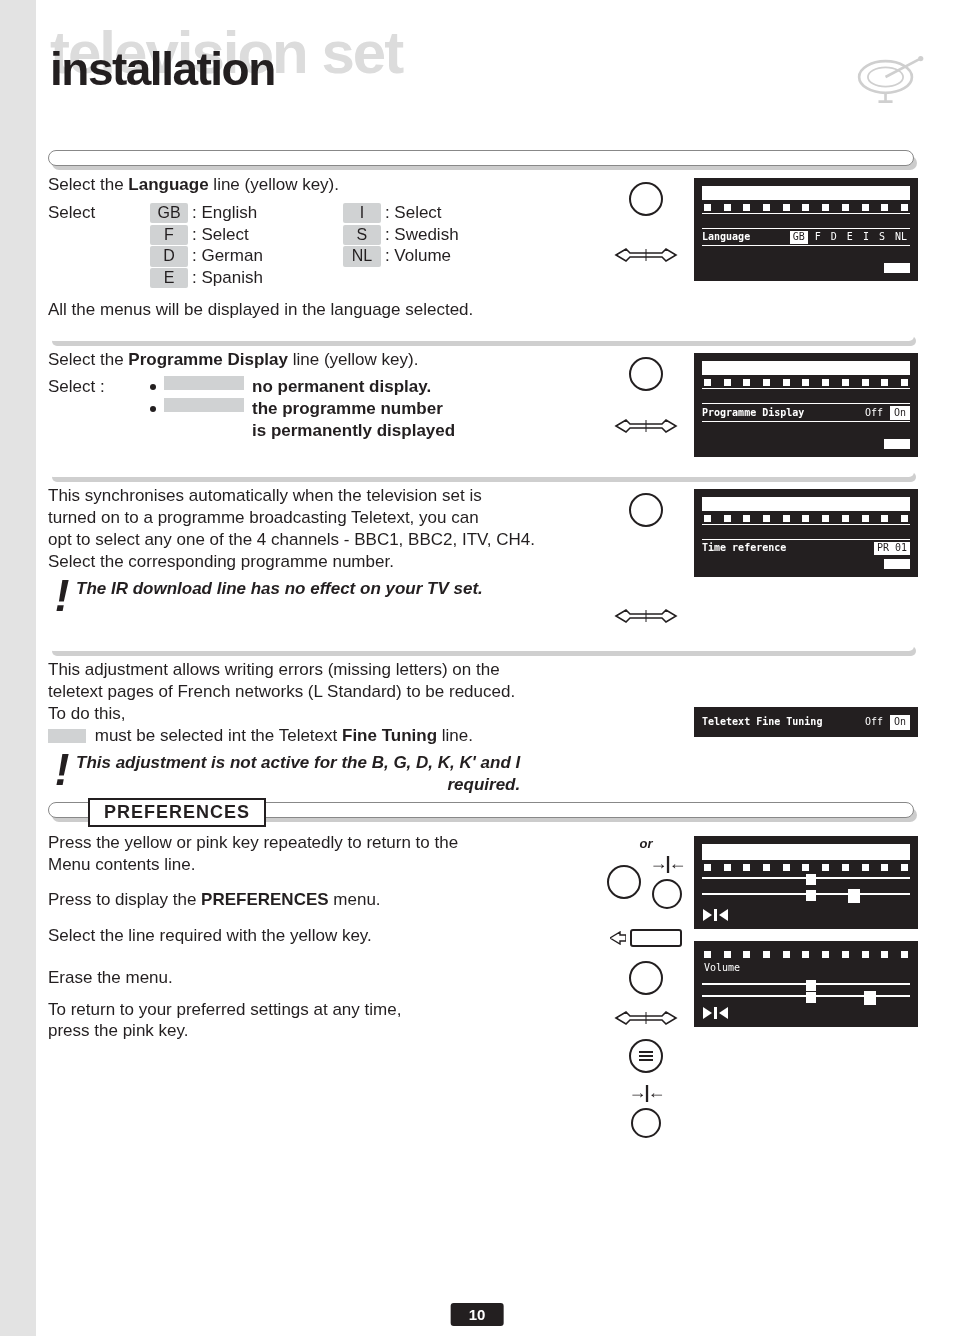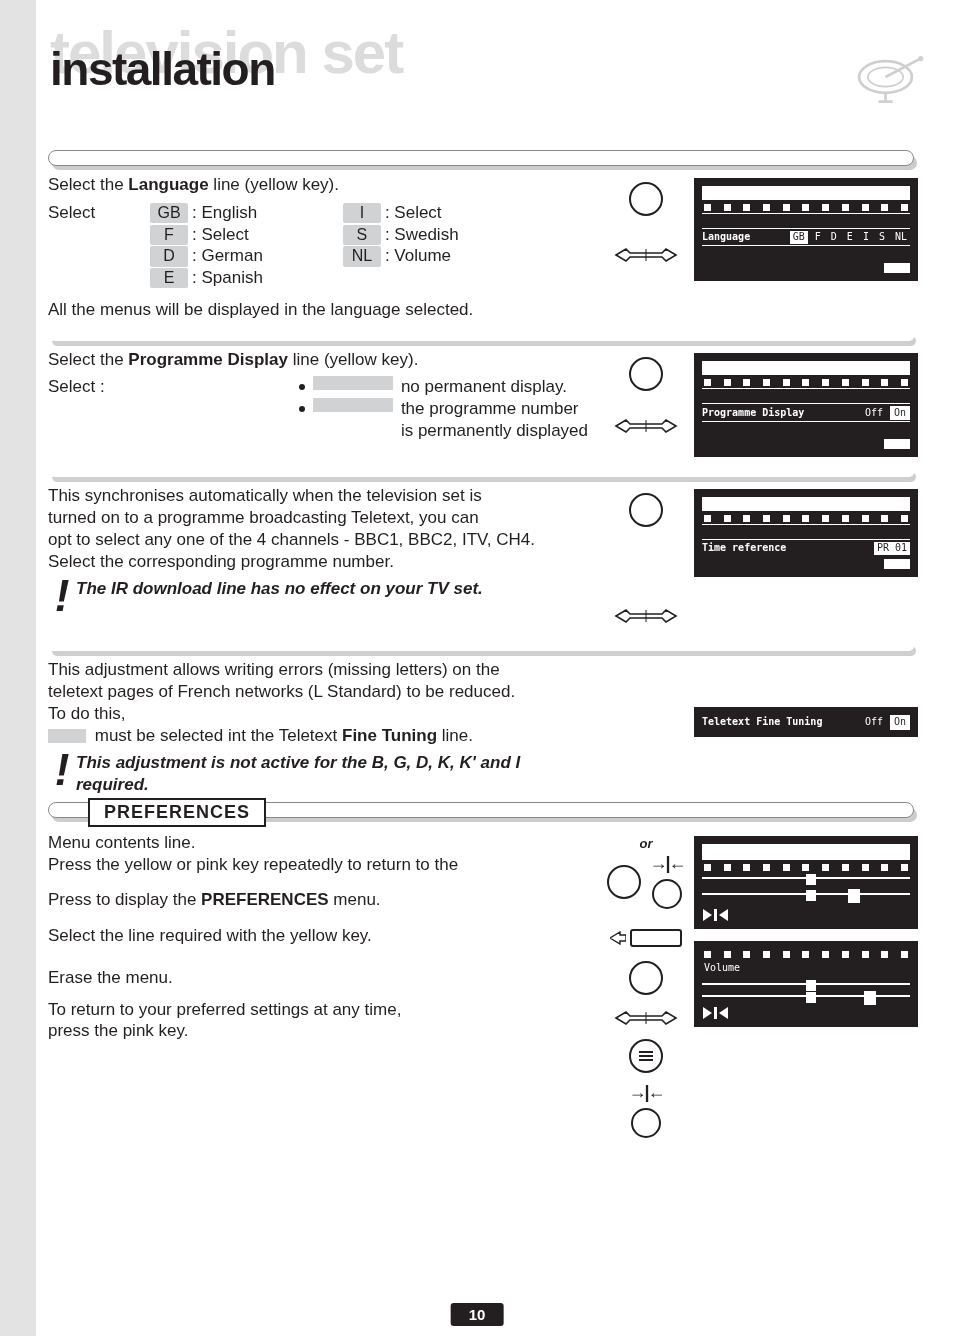--- a/index.html
+++ b/index.html
@@ -101,21 +101,21 @@
     display: flex;
     flex-direction: column;
     align-items: center;
     padding-top: 4px;
   }
   .section .screen-col {
     width: 230px;
     flex: 0 0 230px;
   }
   .bold { font-weight: 700; }
-  .ital { font-style: italic; font-weight: 700; }
+  .ital { font-style: italic; font-weight: 700; text-align: right; }
   .chip {
     display: inline-block;
     min-width: 26px;
     padding: 0 4px;
     text-align: center;
     background: #d0d2d3;
     border-radius: 2px;
     font-size: 16px;
     margin-right: 4px;
   }
@@ -127,24 +127,23 @@
   .lang-row .label { width: 102px; }
   .lang-col { display: inline-block; }
   .lang-item { display: flex; align-items: baseline; }
   .lang-item .chip { width: 30px; }
   .lang-col-gap { display:inline-block; width: 80px; }
 
   .bullet-row {
     display: flex;
     align-items: flex-start;
     margin-top: 6px;
-    justify-content: space-between;
   }
   .bullet-row .label { width: 102px; }
-  .bullet-list .bi { display:flex; align-items:flex-start; }
+  .bullet-list .bi { display:flex; align-items:flex-start;font-weight:bold; }
   .bullet-dot {
     width: 6px; height: 6px; background:#231f20; border-radius:50%;
     margin: 8px 8px 0 0; flex:0 0 6px;
   }
   .redact {
     display:inline-block; width:80px; height:14px; background:#d0d2d3; margin-right:8px;
     vertical-align:middle;
   }
 
   .exclaim {
@@ -564,22 +563,22 @@
   </div>
 
   <div class="pref-header">
     <div class="shadow"></div>
       <div class="bar"></div>
     <div class="box">PREFERENCES</div>
   </div>
 
   <div class="section" style="padding-top:4px">
     <div class="text-col">
+      <div>Press the yellow or pink key repeatedly to return to the</div>
       <div>Menu contents line.</div>
-      <div>Press the yellow or pink key repeatedly to return to the</div>
       <div style="height:14px"></div>
       <div>
         <span>Press to display the </span><span class="bold">PREFERENCES</span><span> menu.</span>
       </div>
       <div style="height:14px"></div>
       <div>Select the line required with the yellow key.</div>
       <div style="height:10px"></div>
       <div style="height:10px"></div>
       <div>Erase the menu.</div>
       <div style="height:10px"></div>

